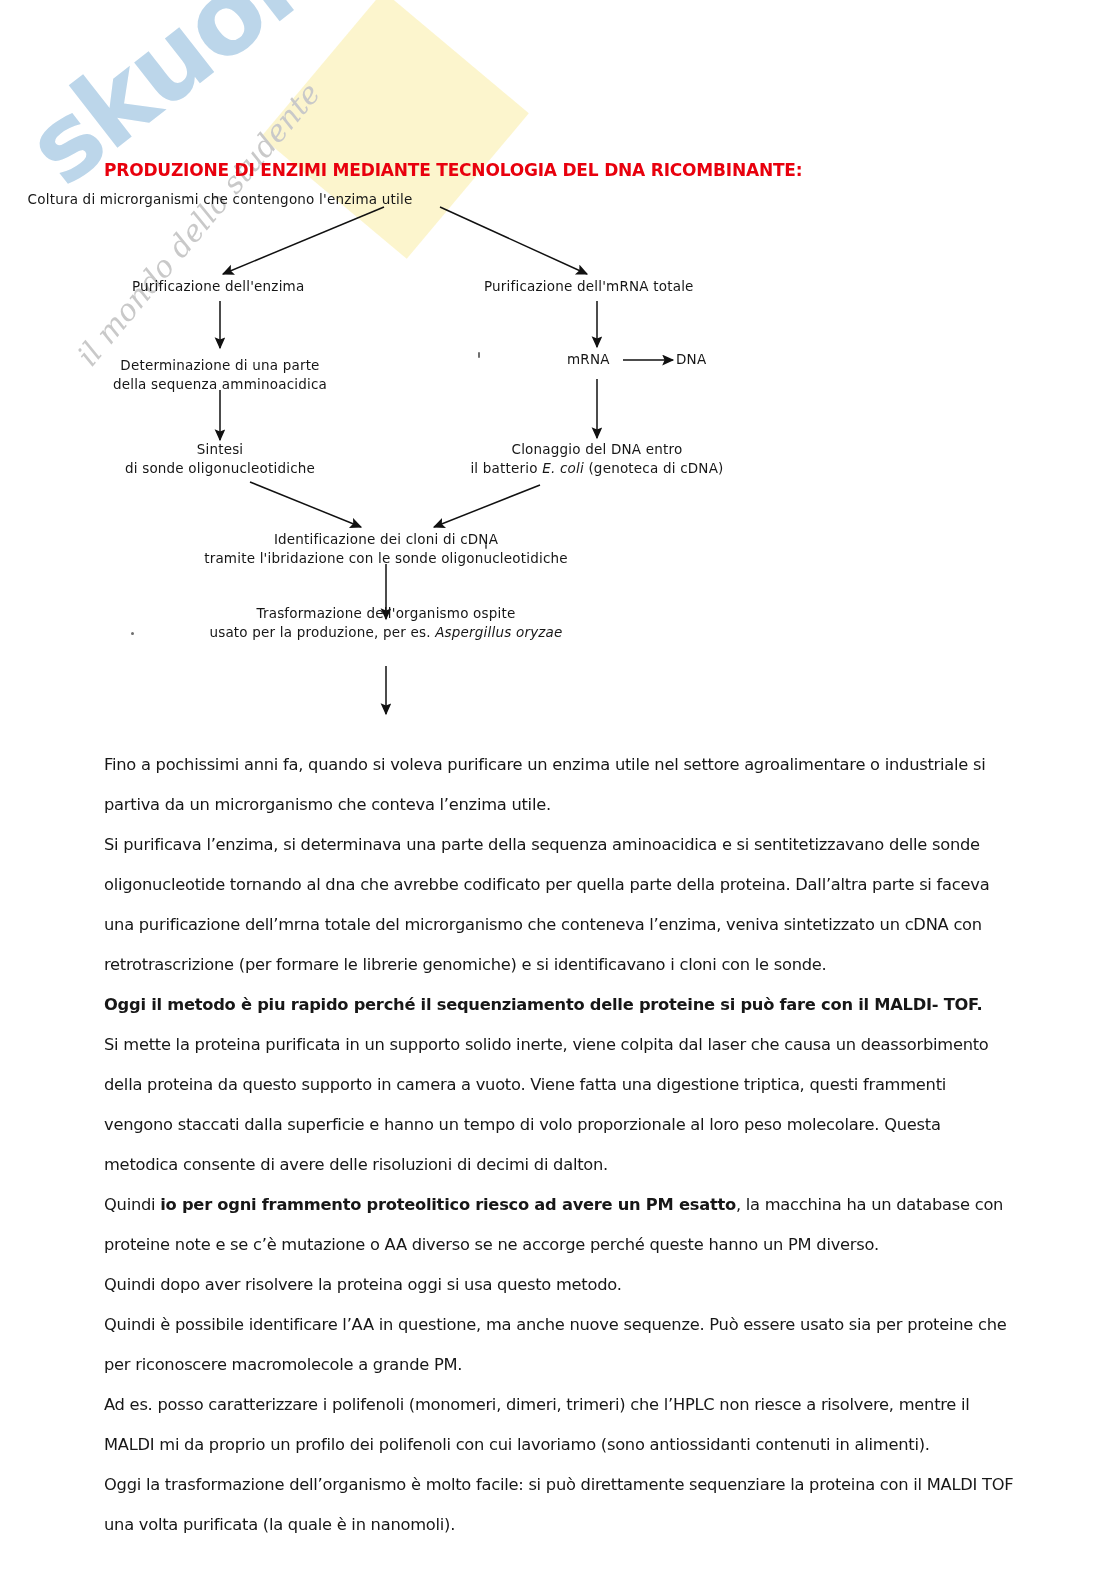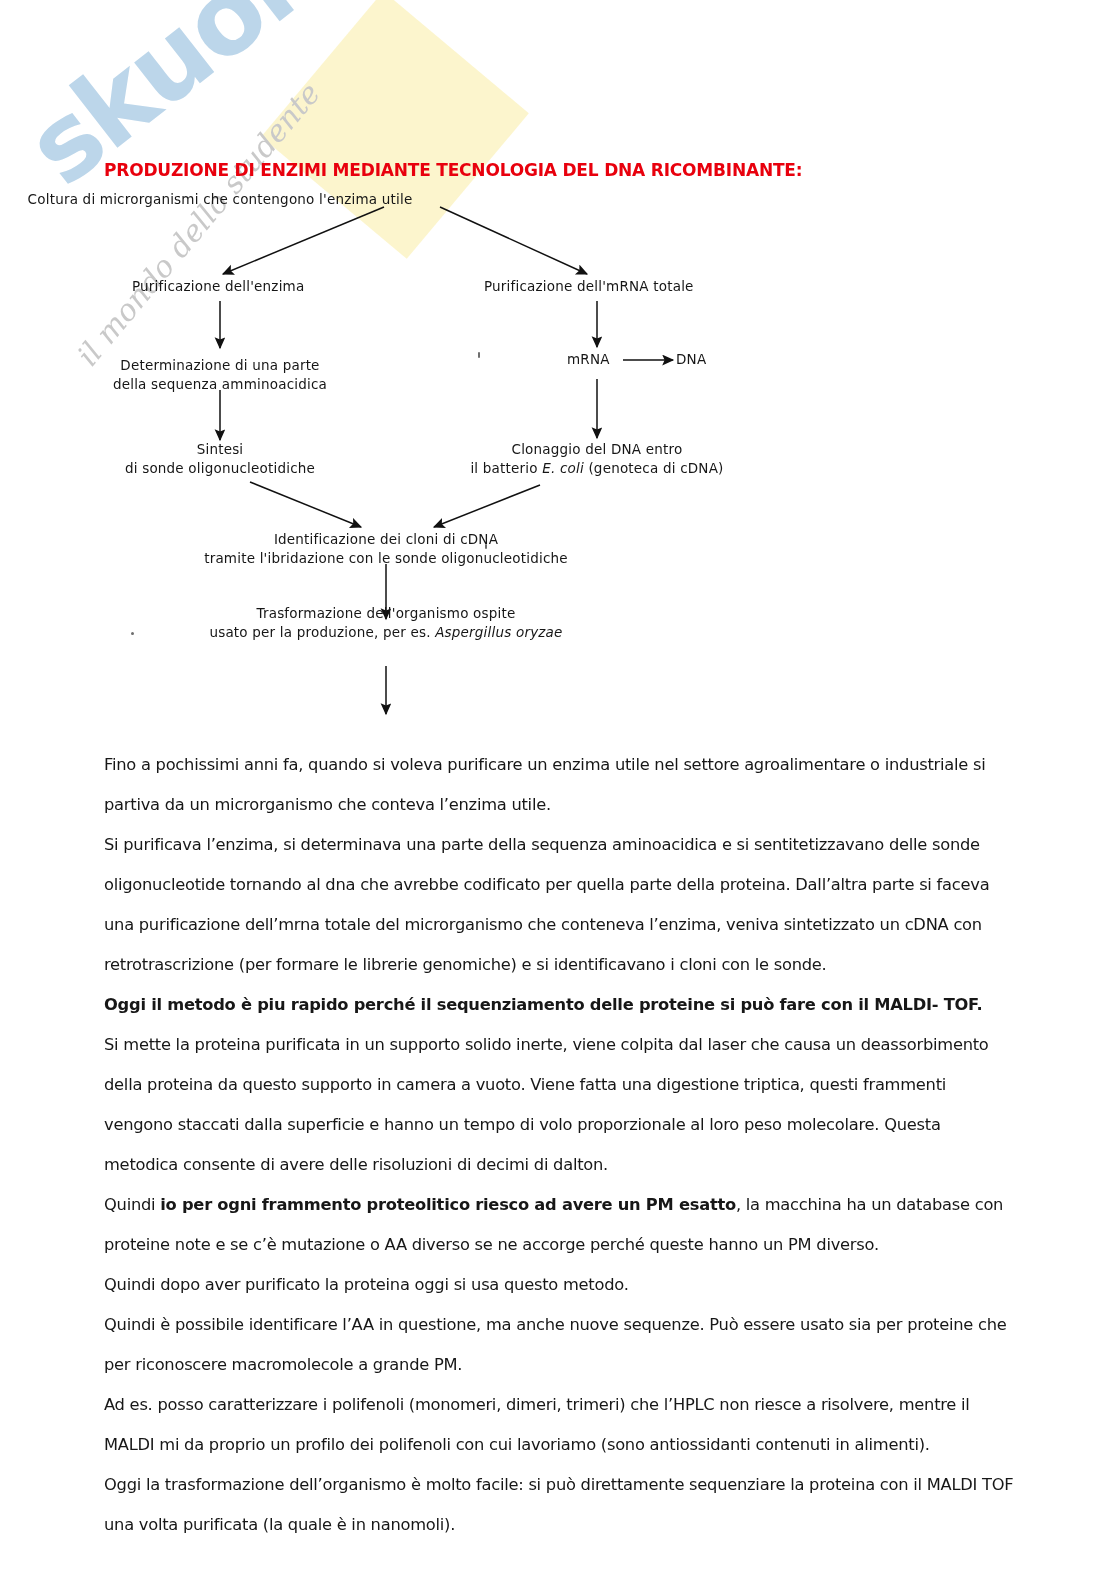--- a/index.html
+++ b/index.html
@@ -235,19 +235,19 @@
   <div class="speck" style="left:131px; top:632px;"></div>
   <div class="speck" style="left:478px; top:352px; width:2px; height:6px; border-radius:1px;"></div>
   <div class="speck" style="left:485px; top:544px; width:2px; height:5px; border-radius:1px;"></div>
 
   <div class="body-text">
     <p><span>Fino a pochissimi anni fa, quando si voleva purificare un enzima utile nel settore agroalimentare o industriale si partiva da un microrganismo che conteva l’enzima utile.</span></p>
     <p><span>Si purificava l’enzima, si determinava una parte della sequenza aminoacidica e si sentitetizzavano delle sonde oligonucleotide tornando al dna che avrebbe codificato per quella parte della proteina. Dall’altra parte si faceva una purificazione dell’mrna totale del microrganismo che conteneva l’enzima, veniva sintetizzato un cDNA con retrotrascrizione (per formare le librerie genomiche) e si identificavano i cloni con le sonde.</span></p>
     <p><b>Oggi il metodo è piu rapido perché il sequenziamento delle proteine si può fare con il MALDI- TOF.</b></p>
     <p><span>Si mette la proteina purificata in un supporto solido inerte, viene colpita dal laser che causa un deassorbimento della proteina da questo supporto in camera a vuoto. Viene fatta una digestione triptica, questi frammenti vengono staccati dalla superficie e hanno un tempo di volo proporzionale al loro peso molecolare. Questa metodica consente di avere delle risoluzioni di decimi di dalton.</span></p>
     <p><span>Quindi </span><b>io per ogni frammento proteolitico riesco ad avere un PM esatto</b><span>, la macchina ha un database con proteine note e se c’è mutazione o AA diverso se ne accorge perché queste hanno un PM diverso.</span></p>
-    <p><span>Quindi dopo aver purificato la proteina oggi si usa questo metodo.</span></p>
+    <p><span>Quindi dopo aver risolvere la proteina oggi si usa questo metodo.</span></p>
     <p><span>Quindi è possibile identificare l’AA in questione, ma anche nuove sequenze. Può essere usato sia per proteine che per riconoscere macromolecole a grande PM.</span></p>
     <p><span>Ad es. posso caratterizzare i polifenoli (monomeri, dimeri, trimeri) che l’HPLC non riesce a risolvere, mentre il MALDI mi da proprio un profilo dei polifenoli con cui lavoriamo (sono antiossidanti contenuti in alimenti).</span></p>
     <p><span>Oggi la trasformazione dell’organismo è molto facile: si può direttamente sequenziare la proteina con il MALDI TOF una volta purificata (la quale è in nanomoli).</span></p>
   </div>
 
 </div>
 
 </body></html>

